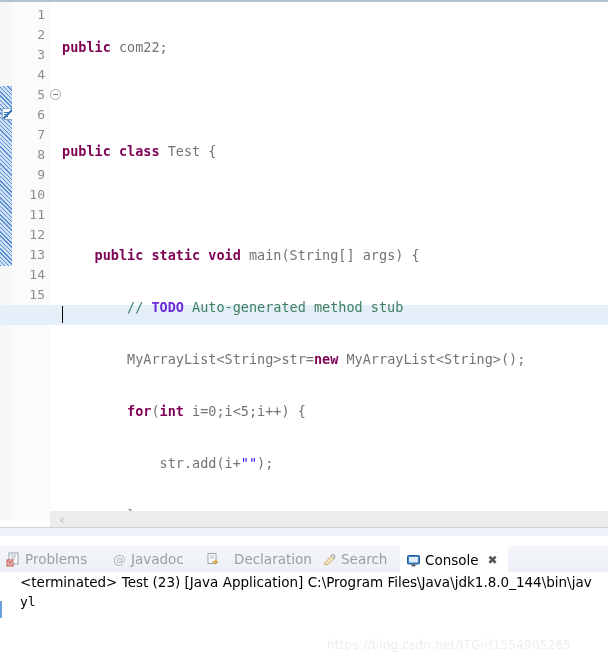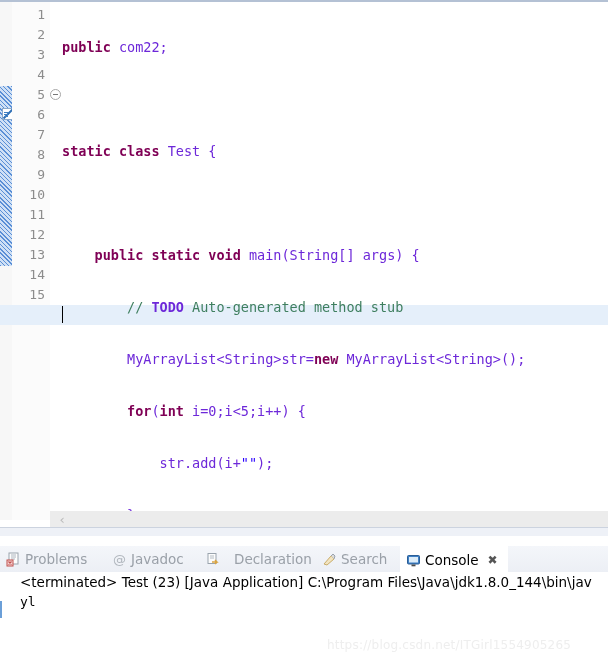--- a/index.html
+++ b/index.html
@@ -33,21 +33,21 @@
 
   .code-area{position:absolute;left:62px;top:2px;right:0;height:518px;background:#ffffff;}
   .cur-line-hl{position:absolute;left:-62px;top:303px;width:608px;height:20px;background:#e5effa;}
   .code{position:absolute;left:0;top:3px;right:0;
      font-family:"DejaVu Sans Mono","Liberation Mono",monospace;font-size:13.5px;color:#000;white-space:pre;}
   .code .row{height:20px;line-height:20px;}
   .kw{color:#7f0055;font-weight:bold;}
   .cm{color:#3f7f5f;}
   .todo{color:#6d28d9;font-weight:bold;}
   .str{color:#2a00ff;}
-  .plain{color:#6d28d9;margin-top:12px;}
+  .plain{color:#737373;margin-top:12px;}
   .caret{position:absolute;left:0px;top:304px;width:1px;height:17px;background:#000;}
 
   .hscroll{position:absolute;left:50px;bottom:8px;width:558px;height:17px;background:#ececec;}
   .hscroll .arrow{position:absolute;left:5px;top:1px;width:14px;height:15px;color:#b9b9b9;font-size:13px;
       line-height:15px;text-align:center;font-family:"DejaVu Sans",sans-serif;}
   .editor-bottom-strip{position:absolute;left:0;bottom:0;width:608px;height:8px;background:#eef1f7;border-top:1px solid #ccd3df;}
 
   
   .bottomview{position:absolute;left:0;top:546px;width:536px;height:121px;background:#5eead4;}
   .tabbar{position:absolute;left:0;top:0;width:608px;height:26px;
@@ -110,21 +110,21 @@
 
     <div class="fold-col">
       <div class="fold-mark" style="top:87px;"></div>
     </div>
 
     <div class="code-area">
       <div class="cur-line-hl"></div>
       <div class="code">
         <div class="row"><span class="kw">public</span><span class="plain"> com22;</span></div>
         <div class="row"></div>
-        <div class="row"><span class="kw">static class</span><span class="plain"> Test {</span></div>
+        <div class="row"><span class="kw">public class</span><span class="plain"> Test {</span></div>
         <div class="row"></div>
         <div class="row"><span class="plain">    </span><span class="kw">public static void</span><span class="plain"> main(String[] args) {</span></div>
         <div class="row"><span class="cm">        // </span><span class="todo">TODO</span><span class="cm"> Auto-generated method stub</span></div>
         <div class="row"><span class="plain">        MyArrayList&lt;String&gt;str=</span><span class="kw">new</span><span class="plain"> MyArrayList&lt;String&gt;();</span></div>
         <div class="row"><span class="plain">        </span><span class="kw">for</span><span class="plain">(</span><span class="kw">int</span><span class="plain"> i=0;i&lt;5;i++) {</span></div>
         <div class="row"><span class="plain">            str.add(i+</span><span class="str">""</span><span class="plain">);</span></div>
         <div class="row"><span class="plain">        }</span></div>
         
         
         

